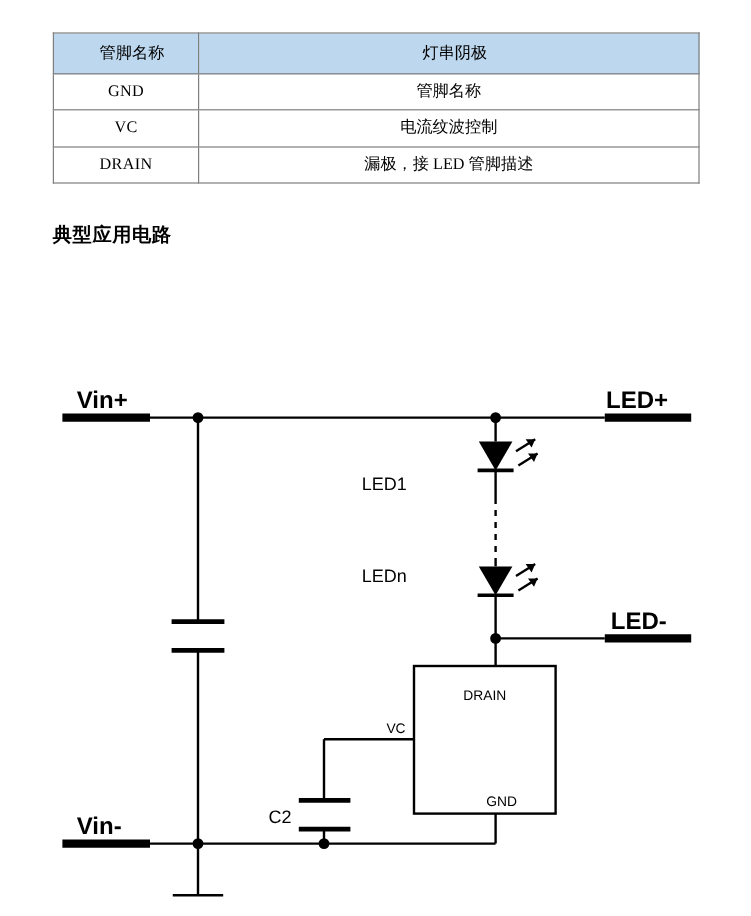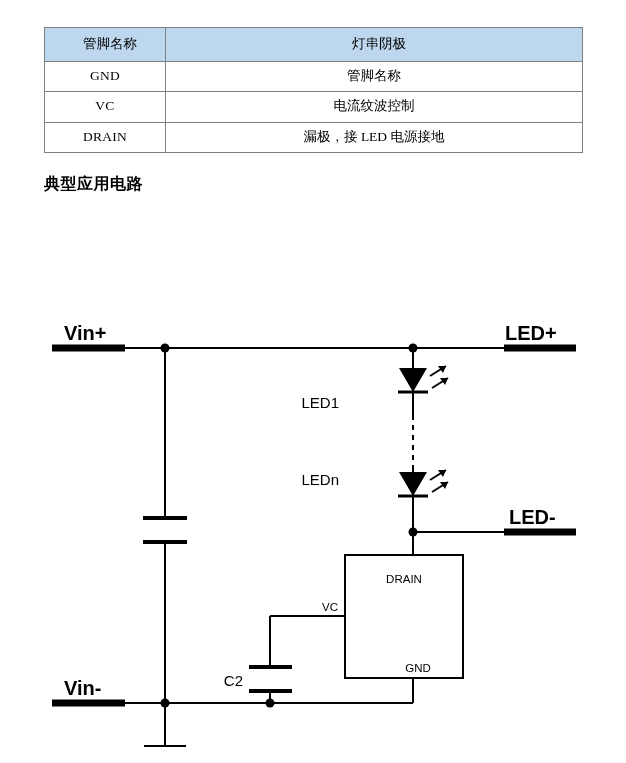--- a/index.html
+++ b/index.html
@@ -43,21 +43,21 @@
   .pin-table col.c2 { width: 417px; }
   .mono-name {
     font-family: "Liberation Serif", serif;
     letter-spacing: 0.3px;
   }
 
   
   .section-heading {
     position: absolute;
     left: 44px;
-    top: 174px;
+    top: 186px;
     font-family: "Liberation Sans", sans-serif;
     font-weight: bold;
     font-size: 16px;
     letter-spacing: 0.5px;
   }
 
   
   .schematic {
     position: absolute;
     left: 0;
@@ -103,21 +103,21 @@
     <tr>
       <td class="mono-name">GND</td>
       <td>管脚名称</td>
     </tr>
     <tr>
       <td class="mono-name">VC</td>
       <td>电流纹波控制</td>
     </tr>
     <tr>
       <td class="mono-name">DRAIN</td>
-      <td>漏极，接 LED 电源接地</td>
+      <td>漏极，接 LED 管脚描述</td>
     </tr>
   </tbody>
 </table>
 
 <div class="section-heading">典型应用电路</div>
 
 <div class="schematic">
 <svg width="626" height="523" viewBox="0 0 626 523" xmlns="http://www.w3.org/2000/svg">
 
   <line x1="52" y1="108" x2="125" y2="108" stroke="#000" stroke-width="7"></line>

